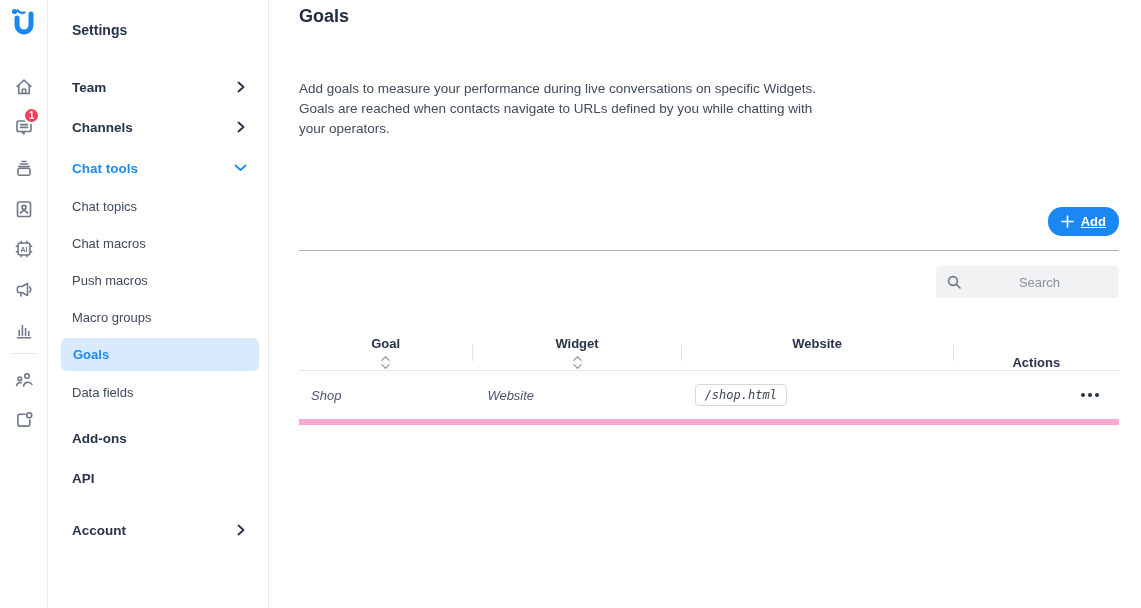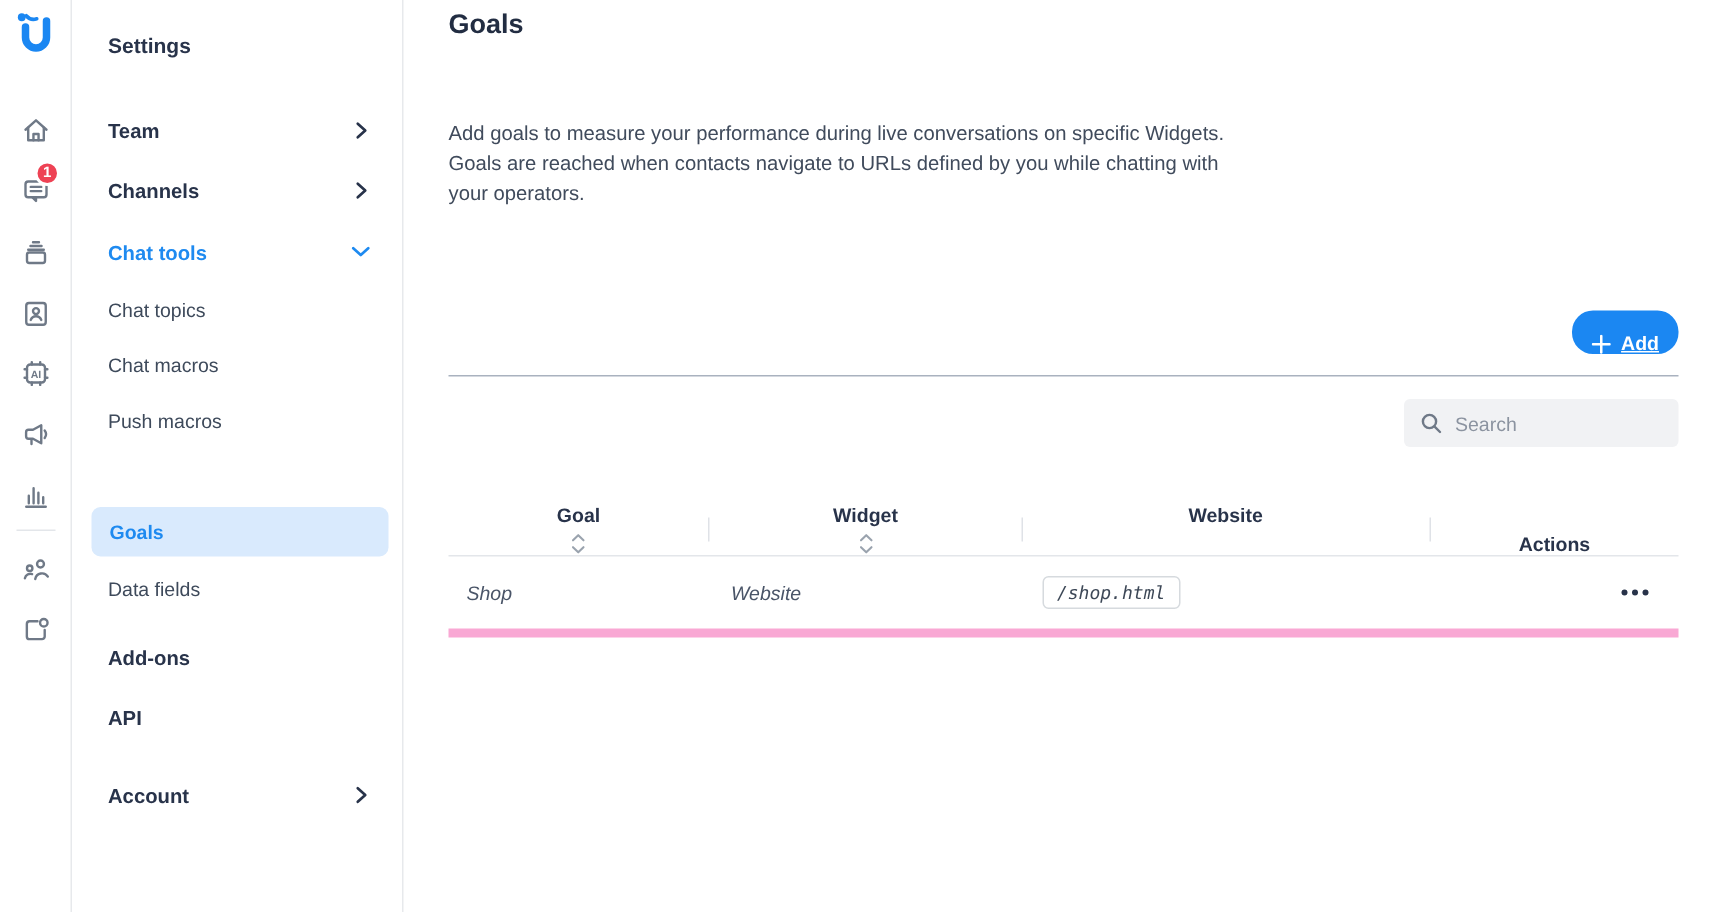--- a/index.html
+++ b/index.html
@@ -32,30 +32,30 @@
   .chev.dark svg { stroke: #28334a; }
   .chev.blue svg { stroke: #1e8af0; }
 
   
   .main { position: absolute; left: 270px; top: 0; width: 871px; height: 608px; }
   .page-title { position: absolute; left: 29px; top: 6px; font-size: 18px; font-weight: 700; color: #222d42; }
   .page-desc { position: absolute; left: 29px; top: 79px; width: 517px; font-size: 13.5px; line-height: 20px; color: #404b5c; }
 
   .add-btn { position: absolute; right: 22px; top: 207px; height: 29px; background: #1b87f2; color: #fff;
              border: none; border-radius: 14px; padding: 0 13px; font-family: "Liberation Sans", sans-serif;
-             font-size: 13px; font-weight: 600; display: flex; align-items: flex-end; gap: 7px; cursor: pointer; text-decoration: underline; }
+             font-size: 13px; font-weight: 600; display: flex; align-items: center; gap: 7px; cursor: pointer; text-decoration: underline; }
   .add-btn svg { stroke: #fff; stroke-width: 1.7; stroke-linecap: round; }
 
   .section-divider { position: absolute; left: 29px; right: 22px; top: 250px; height: 1px; background: #a9b2bf; }
 
   .search-box { position: absolute; right: 22px; top: 266px; width: 183px; height: 32px; background: #f1f2f4;
                 border-radius: 4px; display: flex; align-items: center; padding: 0 10px; gap: 8px; }
   .search-box svg { stroke: #6f7987; fill: none; stroke-width: 1.6; stroke-linecap: round; flex: 0 0 auto; }
   .search-box input { border: none; outline: none; background: transparent; width: 100%; font-family: "Liberation Sans", sans-serif;
-                      font-size: 13px; color: #3e4a5b; }
+                      font-size: 13px; color: #3e4a5b; text-align: center; }
   .search-box input::placeholder { color: #8b93a0; }
 
   
   .table { position: absolute; left: 29px; right: 22px; top: 336px; }
   .thead { display: flex; height: 35px; align-items: center; border-bottom: 1px solid #e3e6ea; }
   .th { display: flex; align-items: center; justify-content: space-between; height: 100%; position: relative; flex-direction: column; }
   .th .th-label { font-size: 13px; font-weight: 700; color: #28334a; }
   .col-goal    { width: 174px; padding: 0 12px; }
   .col-widget  { width: 208px; padding: 0 14px; }
   .col-website { width: 272px; padding: 0 13px; }
@@ -192,20 +192,23 @@
 
     <div class="nav-item sub" style="top:188px">
       <span>Chat topics</span>
     </div>
     <div class="nav-item sub" style="top:225px">
       <span>Chat macros</span>
     </div>
     <div class="nav-item sub" style="top:262px">
       <span>Push macros</span>
     </div>
+    <div class="nav-item sub" style="top:299px">
+      <span>Macro groups</span>
+    </div>
 
     <div class="nav-item sub selected" style="top:338px">
       <span>Goals</span>
     </div>
 
     <div class="nav-item sub" style="top:374px">
       <span>Data fields</span>
     </div>
 
     <div class="nav-item top" style="top:418px">

